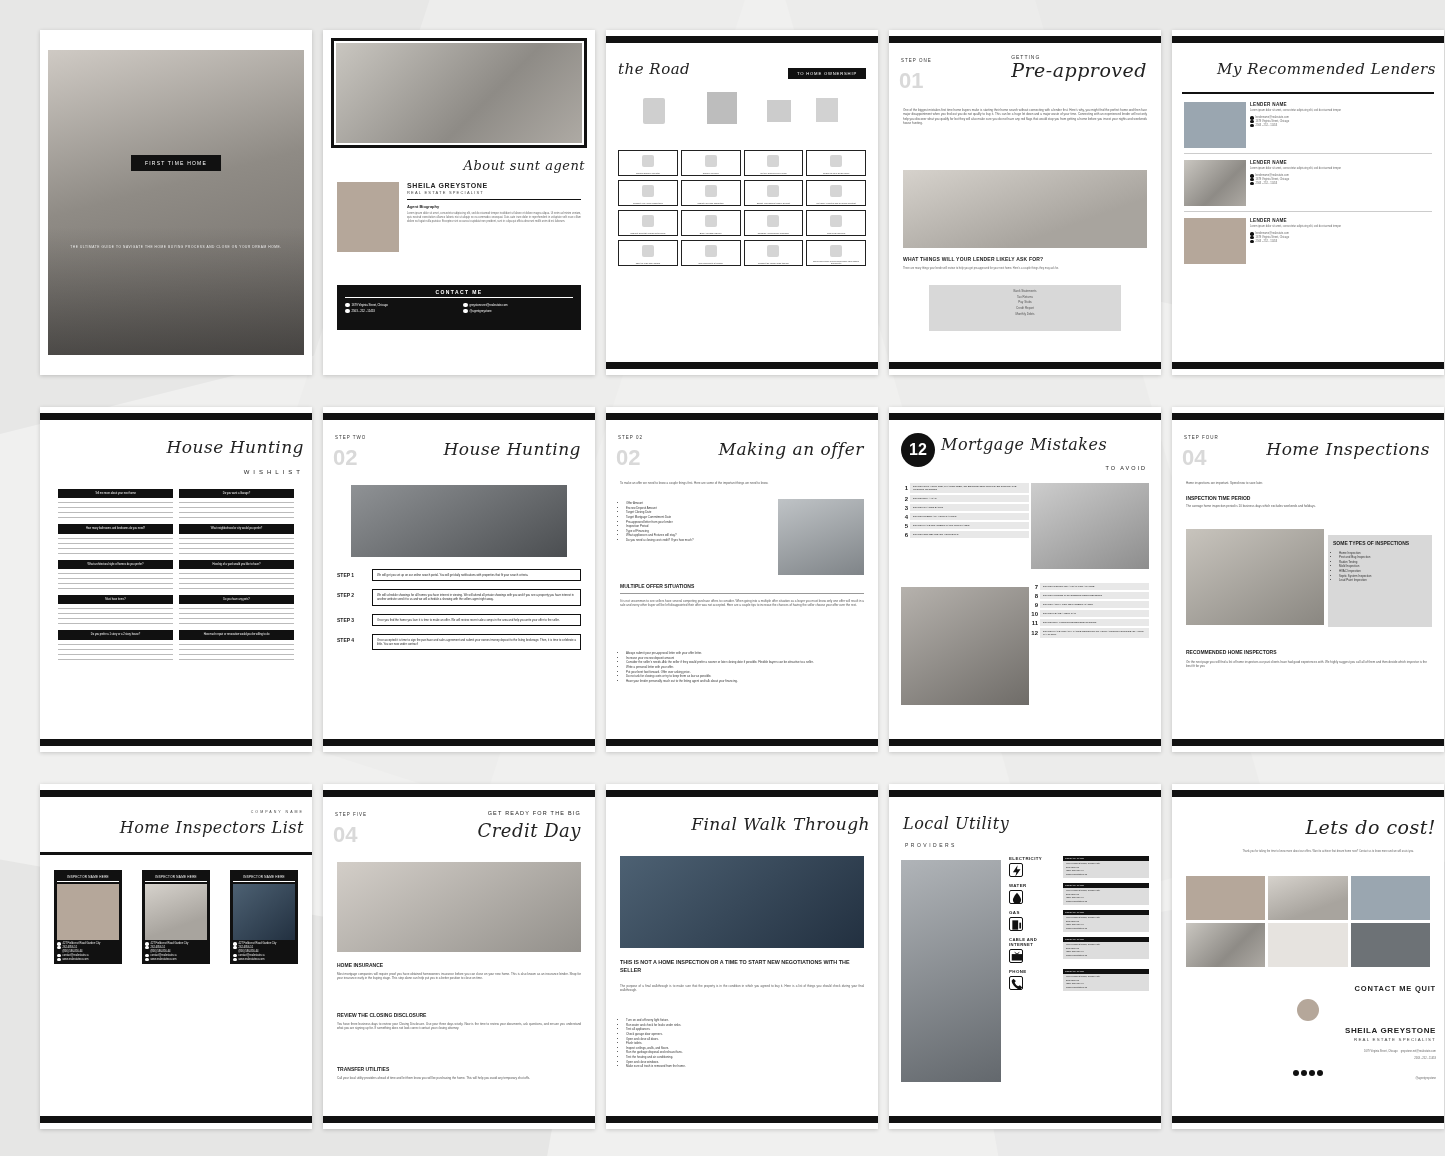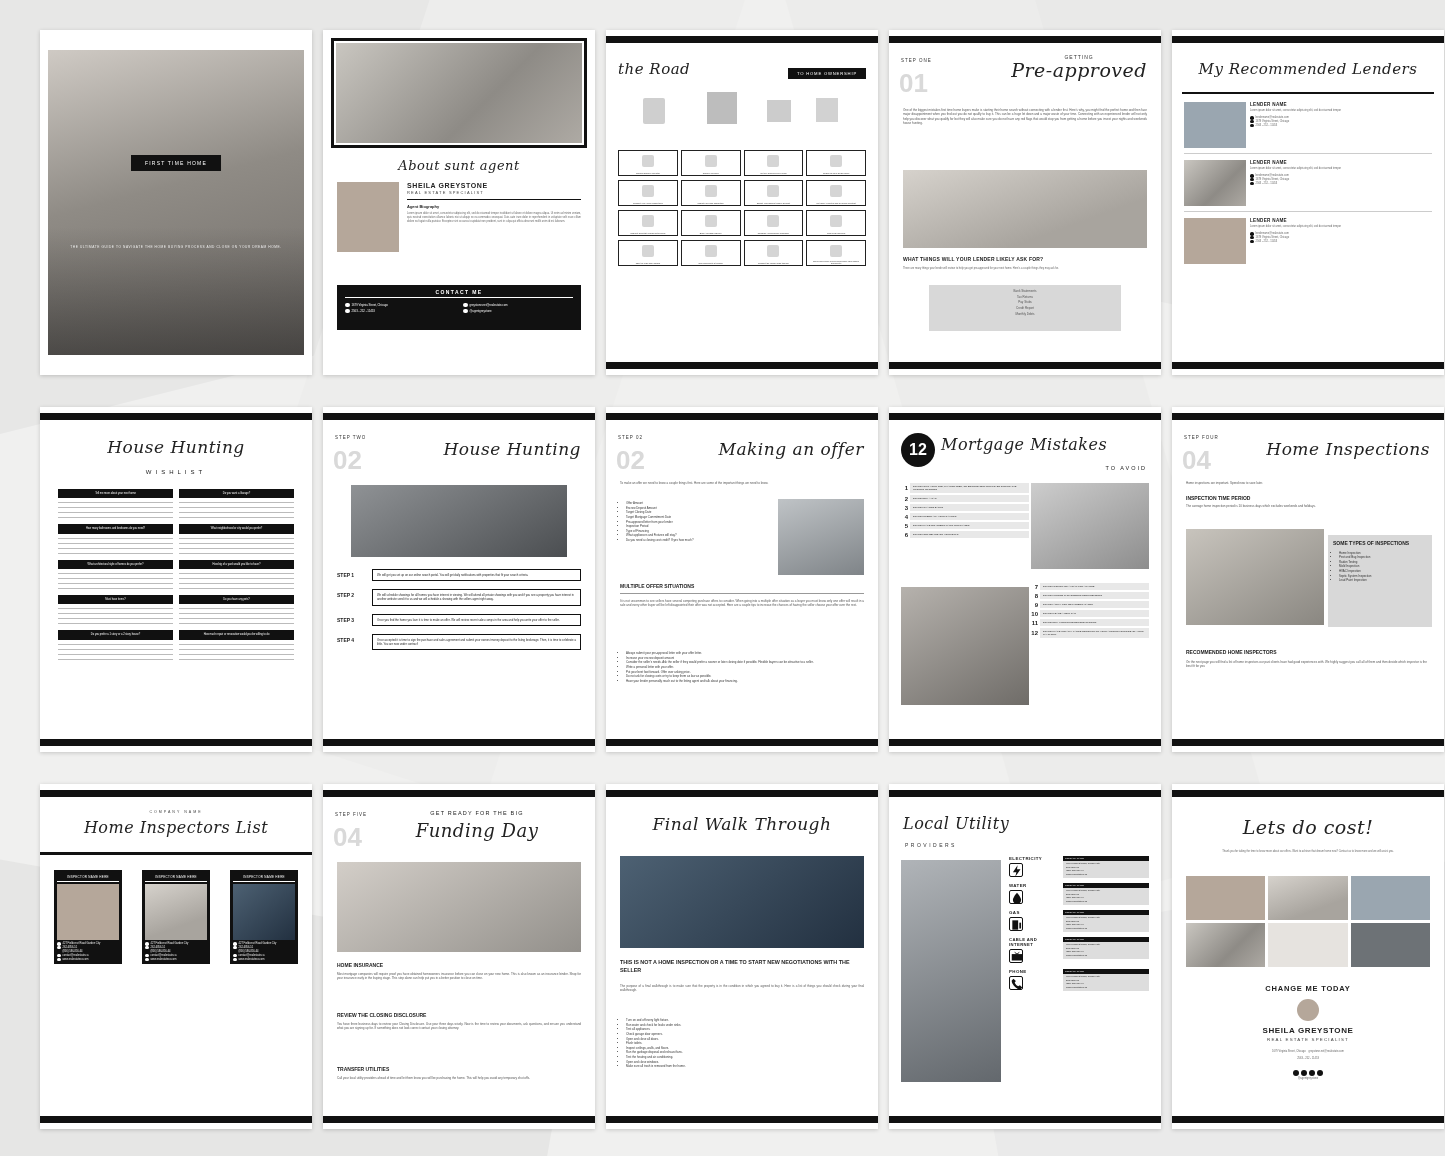--- a/index.html
+++ b/index.html
@@ -53,25 +53,25 @@
   }
   .img { background:#b9bdbf; position:relative; overflow:hidden; }
   .img.dark { background:#6d7276; }
   .img.warm { background:#b5a79a; }
   .img.cool { background:#9aa6b0; }
   .img.room { background:linear-gradient(135deg,#c9c6c0 0%, #8e8b86 60%, #aeaaa4 100%); }
   .img.room2 { background:linear-gradient(160deg,#d6d2cc 0%, #a8a49e 70%); }
   .img.blue { background:linear-gradient(140deg,#4d6173 0%, #223040 100%); }
   .blk { background:#111; color:#fff; }
   .gray-box { background:#d8d8d8; }
-  .center { text-align:center; }
+  .center { text-align:right; }
   .tiny { font-size:3px; line-height:1.45; color:#555; }
   .tinier { font-size:2.6px; line-height:1.5; color:#666; }
   .lbl { font-size:4.6px; font-weight:bold; letter-spacing:.3px; }
-  .step-num { font-size:26px; font-weight:bold; color:#d9d9d9; font-family:"Liberation Sans",sans-serif; }
+  .step-num { font-size:22px; font-weight:bold; color:#d9d9d9; font-family:"Liberation Sans",sans-serif; }
   .stepword { font-size:4.5px; letter-spacing:1px; color:#333; }
 
   
   .p1-photo { position:absolute; left:8px; top:20px; right:8px; bottom:20px;
      background:linear-gradient(165deg,#cfcac4 0%, #8f8b85 45%, #6e6a66 100%); }
   .p1-photo:after { content:""; position:absolute; left:0; right:0; bottom:0; height:42%;
      background:linear-gradient(180deg,rgba(0,0,0,0) 0%, rgba(20,20,20,.45) 100%); }
   .p1-pill { position:absolute; left:50%; transform:translateX(-50%); top:125px;
      background:#111; color:#fff; font-size:5px; letter-spacing:1.2px; padding:5px 14px; z-index:3; }
   .p1-title { position:absolute; left:0; right:0; top:150px; z-index:3; color:#fff; }
@@ -268,21 +268,21 @@
           </div>
       </div>
     </div>
   </div>
 
   <div class="page">
     <div class="bar-top"></div>
     <div class="bar-bottom"></div>
     <div style="position:absolute;left:12px;top:28px;" class="stepword">STEP ONE</div>
     <div class="step-num" style="position:absolute;left:10px;top:38px;">01</div>
-    <div style="position:absolute;right:14px;top:24px;text-align:center;">
+    <div style="position:absolute;right:14px;top:24px;text-align:left;">
       <div style="font-size:5px;letter-spacing:1px;color:#333;">GETTING</div>
       <div class="script" style="font-size:19px;line-height:1.1;">Pre-approved</div>
     </div>
     <div class="tiny" style="position:absolute;left:14px;right:14px;top:78px;text-align:justify;">One of the biggest mistakes first time home buyers make is starting their home search without connecting with a lender first. Here's why, you might find the perfect home and then face major disappointment when you find out you do not qualify to buy it. This can be a huge let down and a major waste of your time. Connecting with an experienced lender will not only help you discover what you qualify for but they will also make sure you do not have any red flags that would stop you from getting a home before you invest your nights and weekends house hunting.</div>
     <div class="img room2" style="position:absolute;left:14px;right:14px;top:140px;height:78px;"></div>
     <div style="position:absolute;left:14px;right:14px;top:226px;font-size:5px;font-weight:bold;letter-spacing:.2px;">WHAT THINGS WILL YOUR LENDER LIKELY ASK FOR?</div>
     <div class="tinier" style="position:absolute;left:14px;right:14px;top:237px;">There are many things your lender will review to help you get pre-approved for your next home. Here's a couple things they may ask for.</div>
     <div class="gray-box" style="position:absolute;left:40px;right:40px;top:255px;height:46px;padding:4px 0;text-align:center;">
       <div class="tiny" style="line-height:1.9;">
         <div>Bank Statements</div>
@@ -705,21 +705,21 @@
       </div>
     </div>
   </div>
 
   <div class="page">
     <div class="bar-top"></div>
     <div class="bar-bottom"></div>
     <div style="position:absolute;left:12px;top:28px;" class="stepword">STEP FIVE</div>
     <div class="step-num" style="position:absolute;left:10px;top:38px;">04</div>
     <div class="center" style="position:absolute;left:50px;right:14px;top:26px;font-size:5.5px;letter-spacing:1.2px;">GET READY FOR THE BIG</div>
-    <div class="script center" style="position:absolute;left:50px;right:14px;top:36px;font-size:18px;">Funding Day</div>
+    <div class="script center" style="position:absolute;left:50px;right:14px;top:36px;font-size:18px;">Credit Day</div>
 
     <div class="img" style="position:absolute;left:14px;right:14px;top:78px;height:90px;background:linear-gradient(150deg,#d3cec8,#93908b);"></div>
 
     <div style="position:absolute;left:14px;right:14px;top:178px;font-size:5px;font-weight:bold;">HOME INSURANCE</div>
     <div class="tiny" style="position:absolute;left:14px;right:14px;top:188px;text-align:justify;">Most mortgage companies will require proof you have obtained homeowners insurance before you can close on your new home. This is also known as an insurance binder. Shop for your insurance early in the buying stage. This step alone can help put you in a better position to close on time.</div>
 
     <div style="position:absolute;left:14px;right:14px;top:228px;font-size:5px;font-weight:bold;">REVIEW THE CLOSING DISCLOSURE</div>
     <div class="tiny" style="position:absolute;left:14px;right:14px;top:238px;text-align:justify;">You have three business days to review your Closing Disclosure. Use your three days wisely. Now is the time to review your documents, ask questions, and ensure you understand what you are signing up for. If something does not look correct contact your closing attorney.</div>
 
     <div style="position:absolute;left:14px;right:14px;top:282px;font-size:5px;font-weight:bold;">TRANSFER UTILITIES</div>
@@ -863,21 +863,21 @@
 
     <div style="position:absolute;left:14px;right:14px;top:92px;display:grid;grid-template-columns:1fr 1fr 1fr;grid-auto-rows:44px;gap:3px;">
       <div class="img warm"></div>
       <div class="img room2"></div>
       <div class="img cool"></div>
       <div class="img room"></div>
       <div class="img" style="background:#e6e3df;"></div>
       <div class="img dark"></div>
     </div>
 
-    <div class="center" style="position:absolute;left:8px;right:8px;top:200px;font-size:7.5px;font-weight:bold;letter-spacing:.8px;">CHANGE ME TODAY</div>
+    <div class="center" style="position:absolute;left:8px;right:8px;top:200px;font-size:7.5px;font-weight:bold;letter-spacing:.8px;">CONTACT ME QUIT</div>
     <div style="position:absolute;left:50%;transform:translateX(-50%);top:215px;width:22px;height:22px;border-radius:50%;" class="img warm"></div>
     <div class="center" style="position:absolute;left:8px;right:8px;top:242px;font-size:8px;font-weight:bold;letter-spacing:.6px;">SHEILA GREYSTONE</div>
     <div class="center" style="position:absolute;left:8px;right:8px;top:253px;font-size:4.4px;letter-spacing:1.2px;color:#444;">REAL ESTATE SPECIALIST</div>
     <div class="center tinier" style="position:absolute;left:8px;right:8px;top:266px;">
       <span>1679 Virginia Street, Chicago</span>
       &nbsp;&nbsp;
       <span>greystone.net@realestate.com</span>
     </div>
     <div class="center tinier" style="position:absolute;left:8px;right:8px;top:273px;">2563 - 252 - 11453</div>
     <div class="social" style="position:absolute;left:0;right:0;top:283px;">

